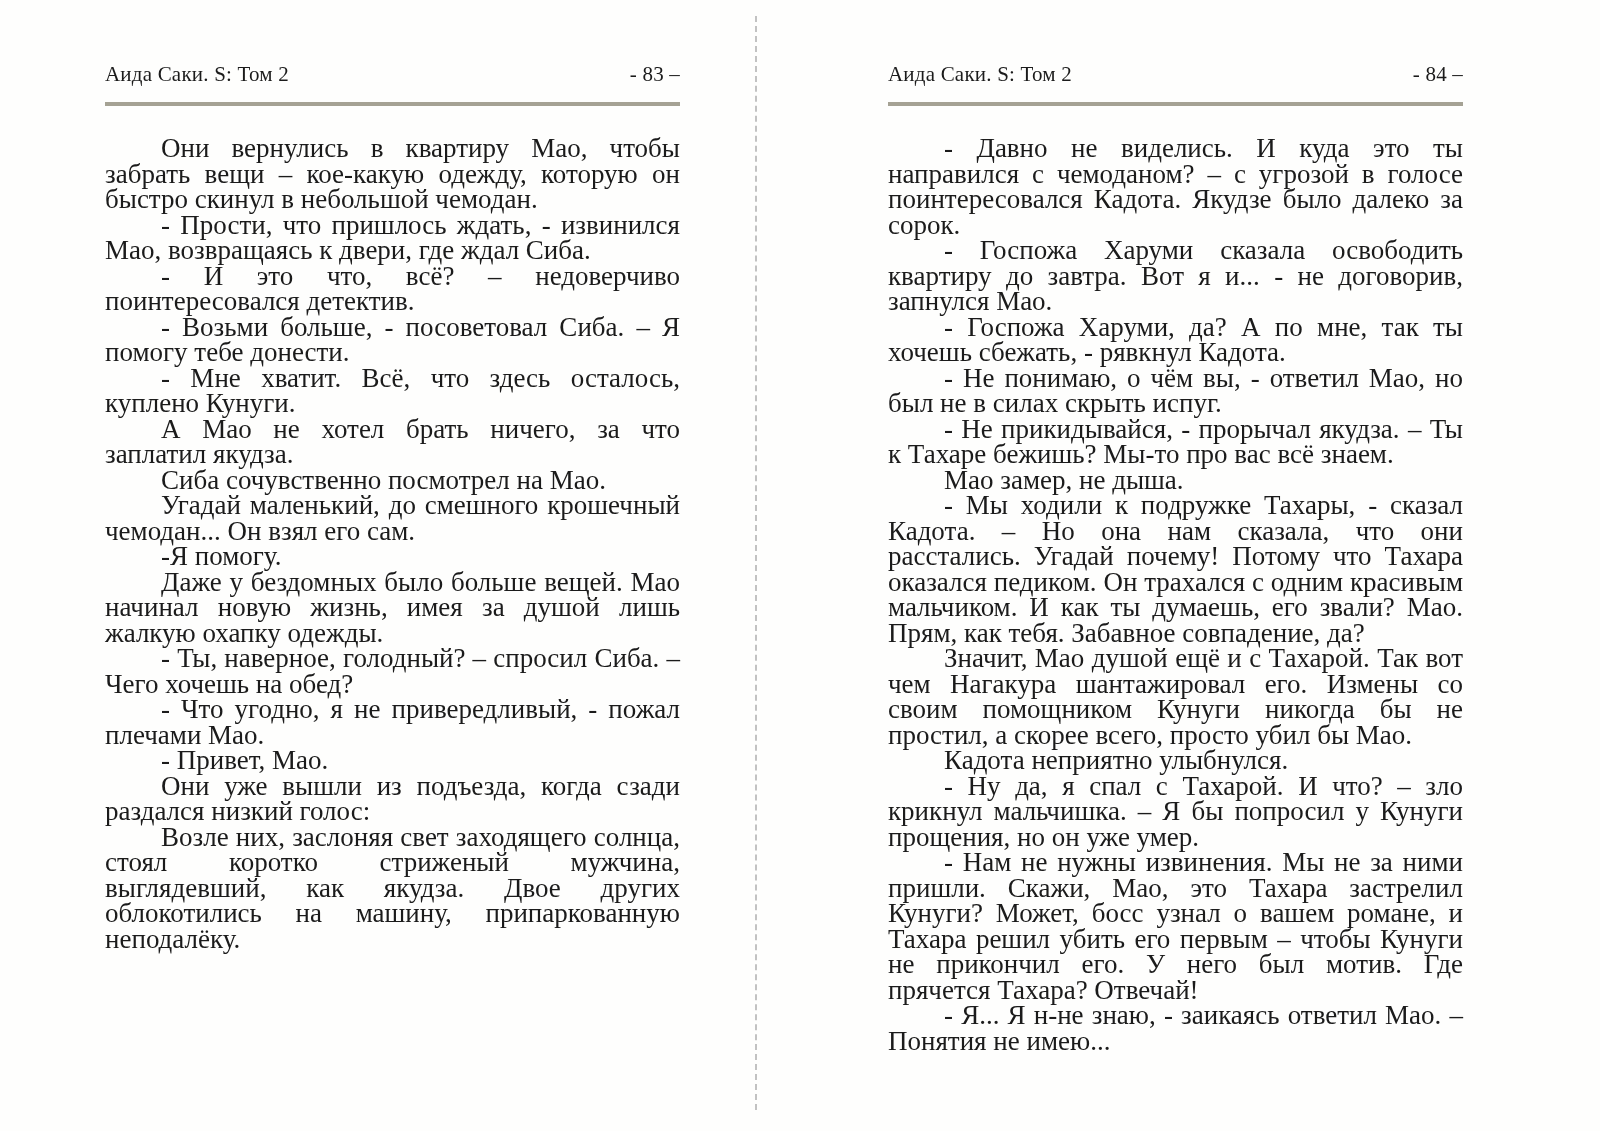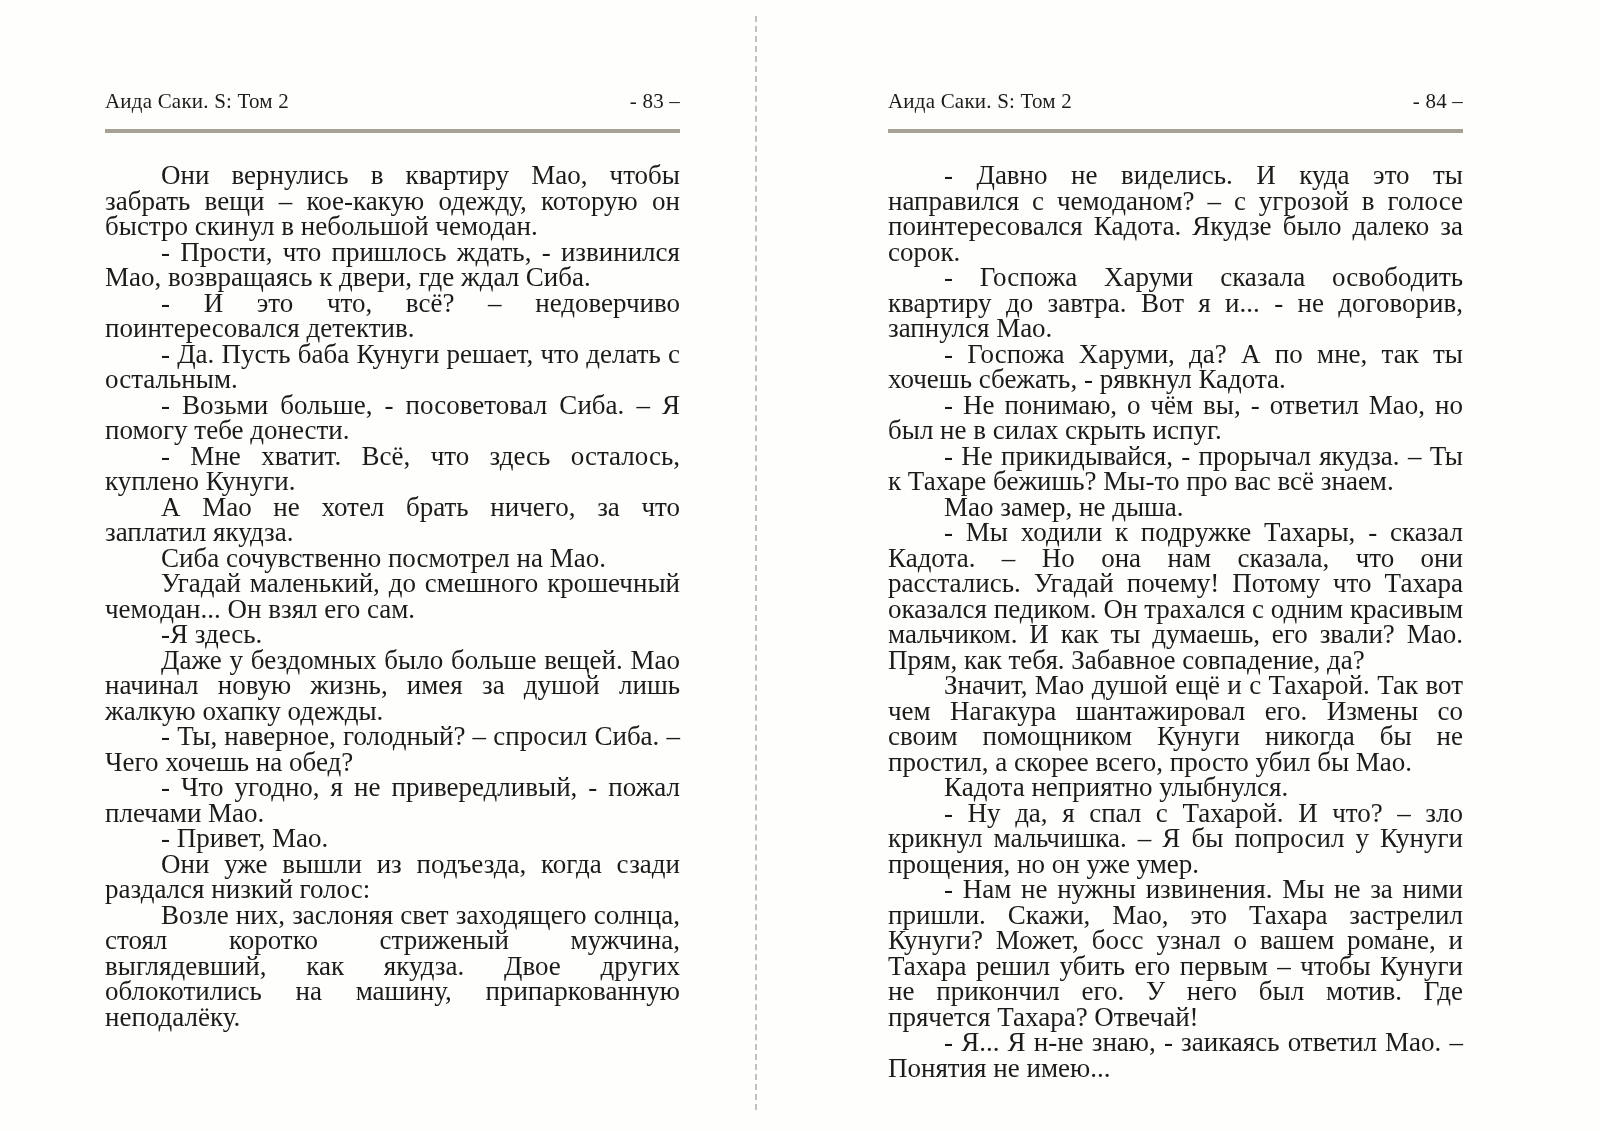--- a/index.html
+++ b/index.html
@@ -10,21 +10,20 @@
     background-color: #fefefd;
     position: relative;
     font-family: "Liberation Serif", "DejaVu Serif", serif;
     color: #1b1b1b;
     overflow: hidden;
   }
   .page {
     position: absolute;
     top: 0;
     width: 575px;
-    margin-top: 27px;
   }
   .page-left  { left: 105px; }
   .page-right { left: 888px; }
   .header {
     display: flex;
     justify-content: space-between;
     align-items: baseline;
     padding-top: 62px;
     font-size: 21px;
     letter-spacing: 0.2px;
@@ -62,27 +61,26 @@
   <div class="page page-left">
     <div class="header">
       <span>Аида Саки. S: Том 2</span>
       <span>- 83 –</span>
     </div>
     <div class="rule"></div>
     <div class="pbody">
         <p>Они вернулись в квартиру Мао, чтобы забрать вещи – кое-какую одежду, которую он быстро скинул в небольшой чемодан.</p>
         <p>- Прости, что пришлось ждать, - извинился Мао, возвращаясь к двери, где ждал Сиба.</p>
         <p>- И это что, всё? – недоверчиво поинтересовался детектив.</p>
-        <p>- Да. Пусть баба Кунуги решает, что делать с остальным.</p>
         <p>- Возьми больше, - посоветовал Сиба. – Я помогу тебе донести.</p>
         <p>- Мне хватит. Всё, что здесь осталось, куплено Кунуги.</p>
         <p>А Мао не хотел брать ничего, за что заплатил якудза.</p>
         <p>Сиба сочувственно посмотрел на Мао.</p>
         <p>Угадай маленький, до смешного крошечный чемодан... Он взял его сам.</p>
-        <p>-Я здесь.</p>
+        <p>-Я помогу.</p>
         <p>Даже у бездомных было больше вещей. Мао начинал новую жизнь, имея за душой лишь жалкую охапку одежды.</p>
         <p>- Ты, наверное, голодный? – спросил Сиба. – Чего хочешь на обед?</p>
         <p>- Что угодно, я не привередливый, - пожал плечами Мао.</p>
         <p>- Привет, Мао.</p>
         <p>Они уже вышли из подъезда, когда сзади раздался низкий голос:</p>
         <p>Возле них, заслоняя свет заходящего солнца, стоял коротко стриженый мужчина, выглядевший, как якудза. Двое других облокотились на машину, припаркованную неподалёку.</p>
       </div>
   </div>
 
   <div class="divider"></div>

